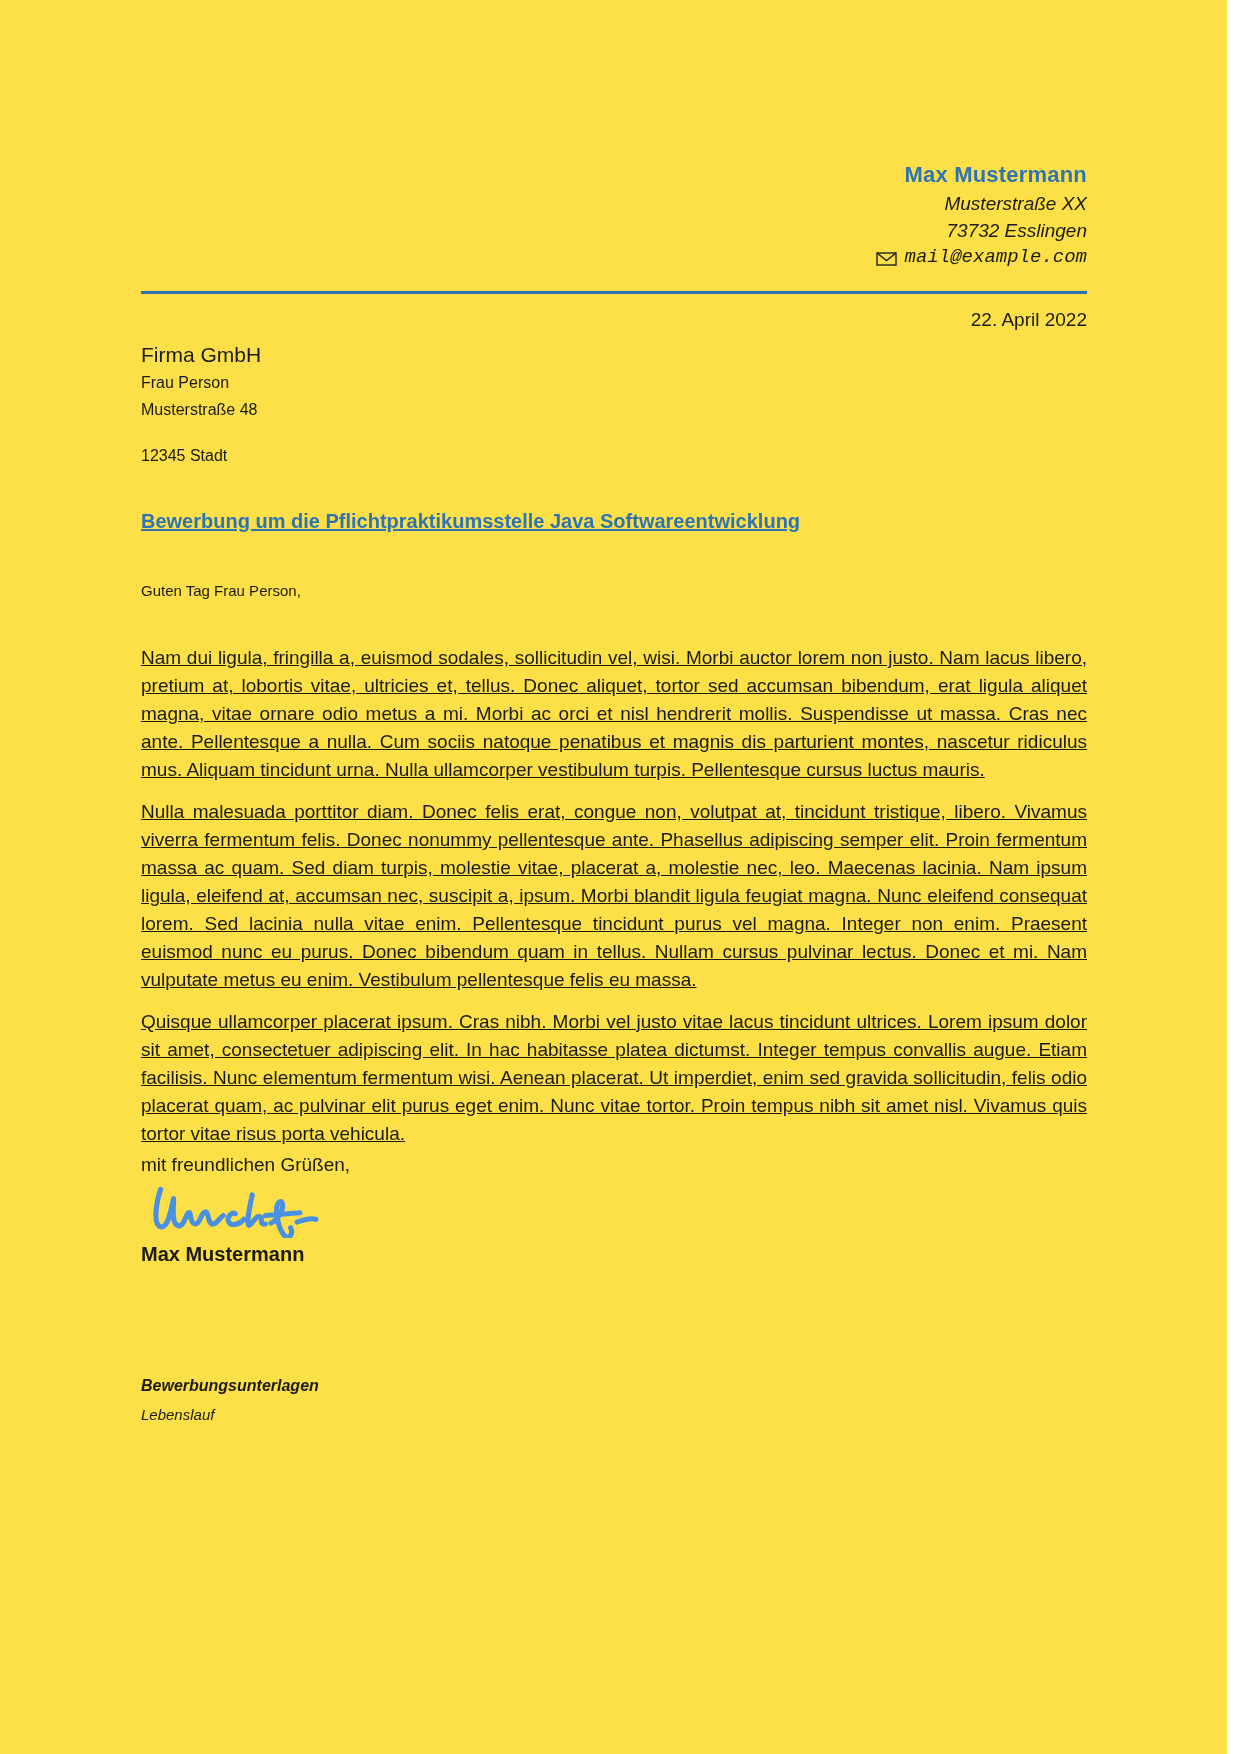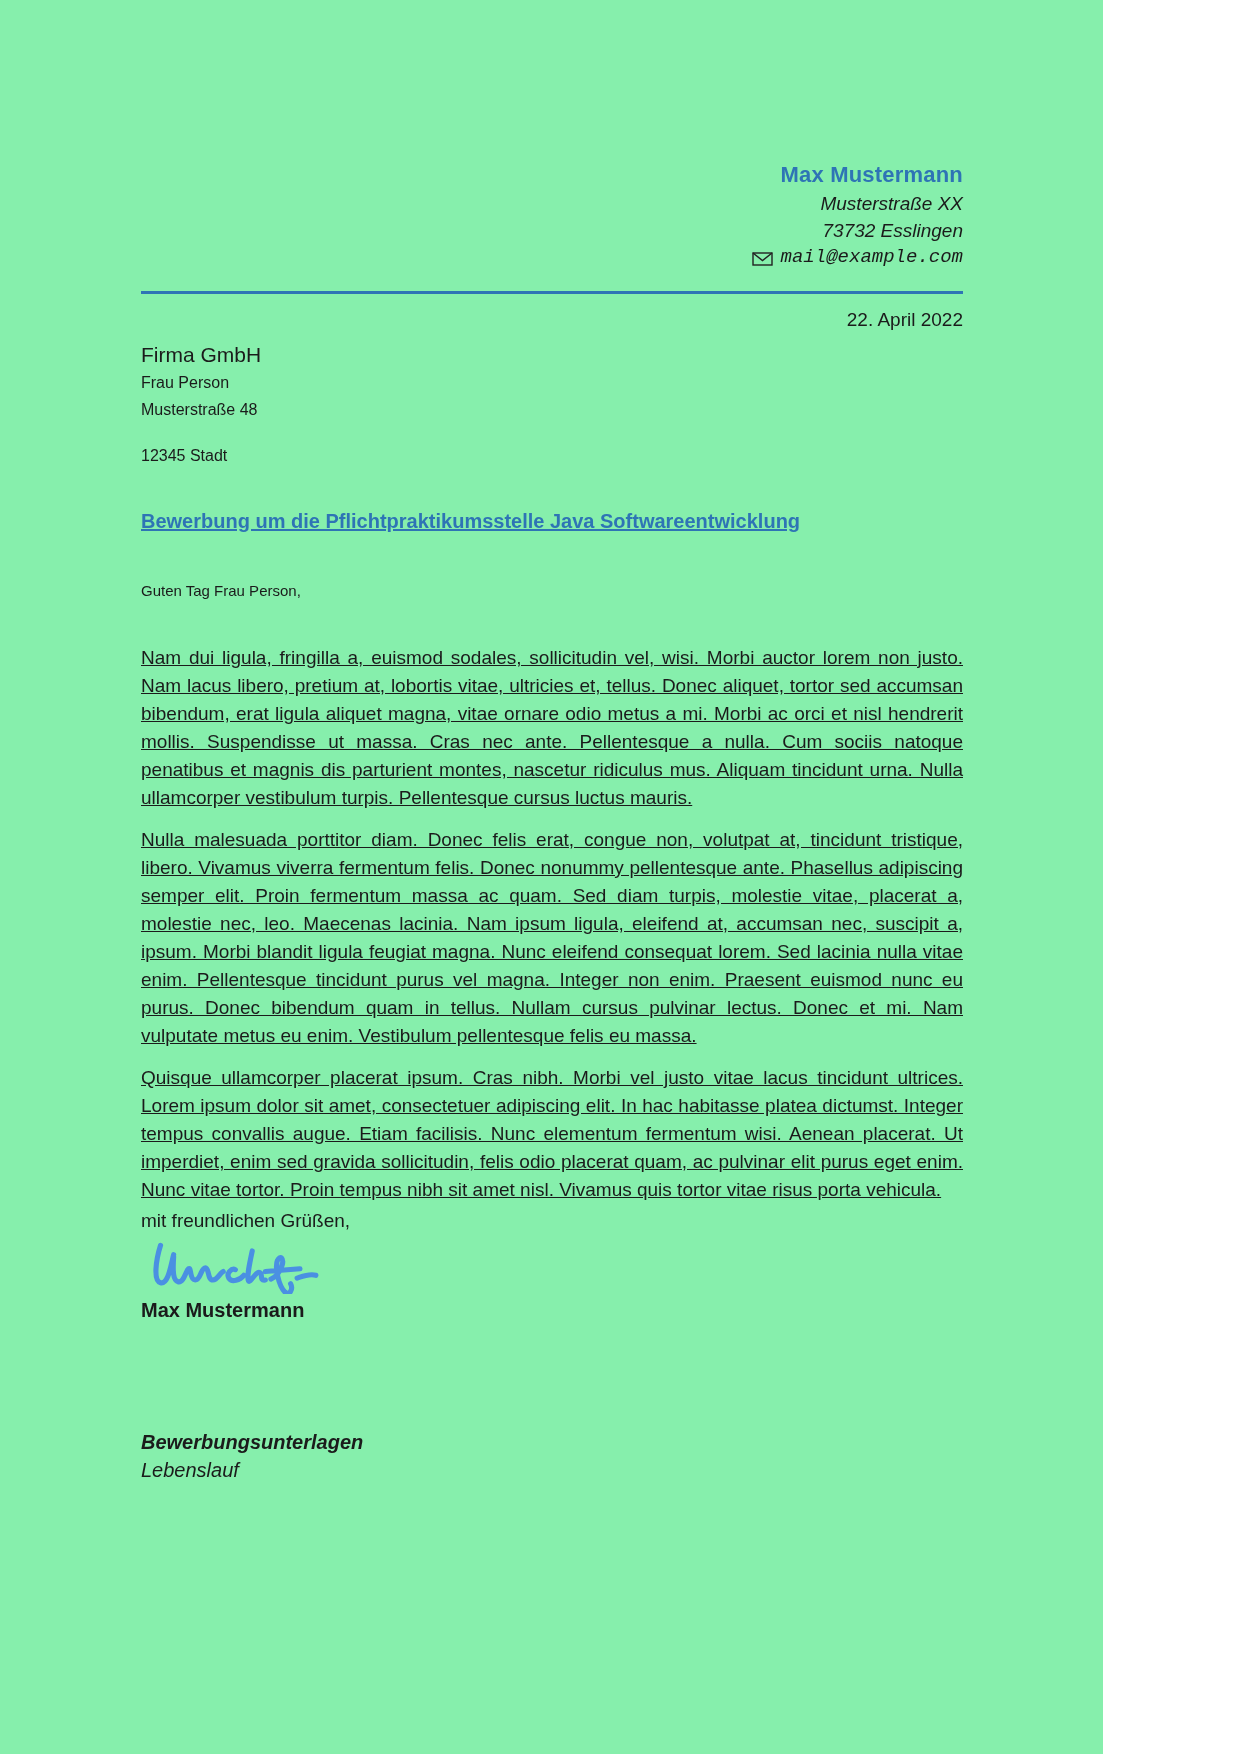--- a/index.html
+++ b/index.html
@@ -10,23 +10,23 @@
   }
   *{margin:0;padding:0;box-sizing:border-box;}
   html,body{background:#ffffff;}
   body{
     width:1241px;
     font-family:"Liberation Sans", sans-serif;
     color:var(--ink);
   }
   .page{
     position:relative;
-    width:1103px;
+    width:1227px;
     height:1754px;
-    background:#86efac;
+    background:#fde047;
     padding:0 140px 0 141px;
     overflow:hidden;
   }
   
   .sender{ padding-top:160px; text-align:right; }
   .sender-name{
     color:var(--accent);
     font-weight:bold;
     font-size:22px;
     line-height:30px;
@@ -86,26 +86,26 @@
   .sig-name{
     margin-top:2px;
     font-weight:bold;
     font-size:20px;
     line-height:28px;
   }
   .attachments{ margin-top:103px; }
   .att-head{
     font-weight:bold;
     font-style:italic;
-    font-size:20px;
+    font-size:16px;
     line-height:30px;
   }
   .att-item{
     font-style:italic;
-    font-size:20px;
+    font-size:15px;
     line-height:27px;
   }
 </style>
 </head>
 <body>
 
 <div class="page">
 
   <div class="sender">
     <div class="sender-name">Max Mustermann</div>

